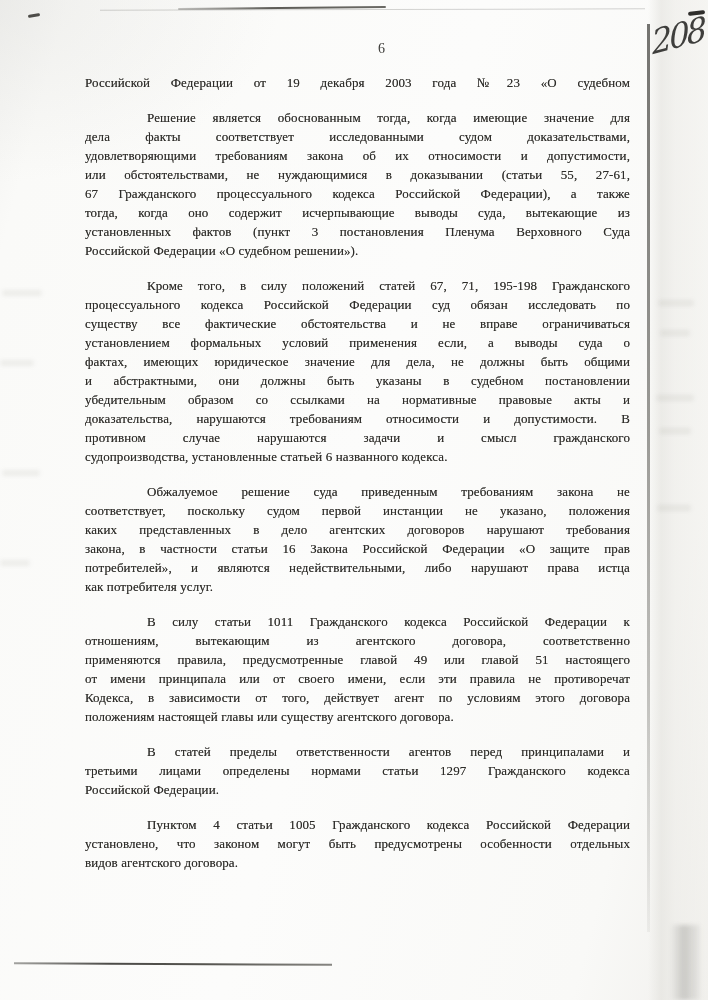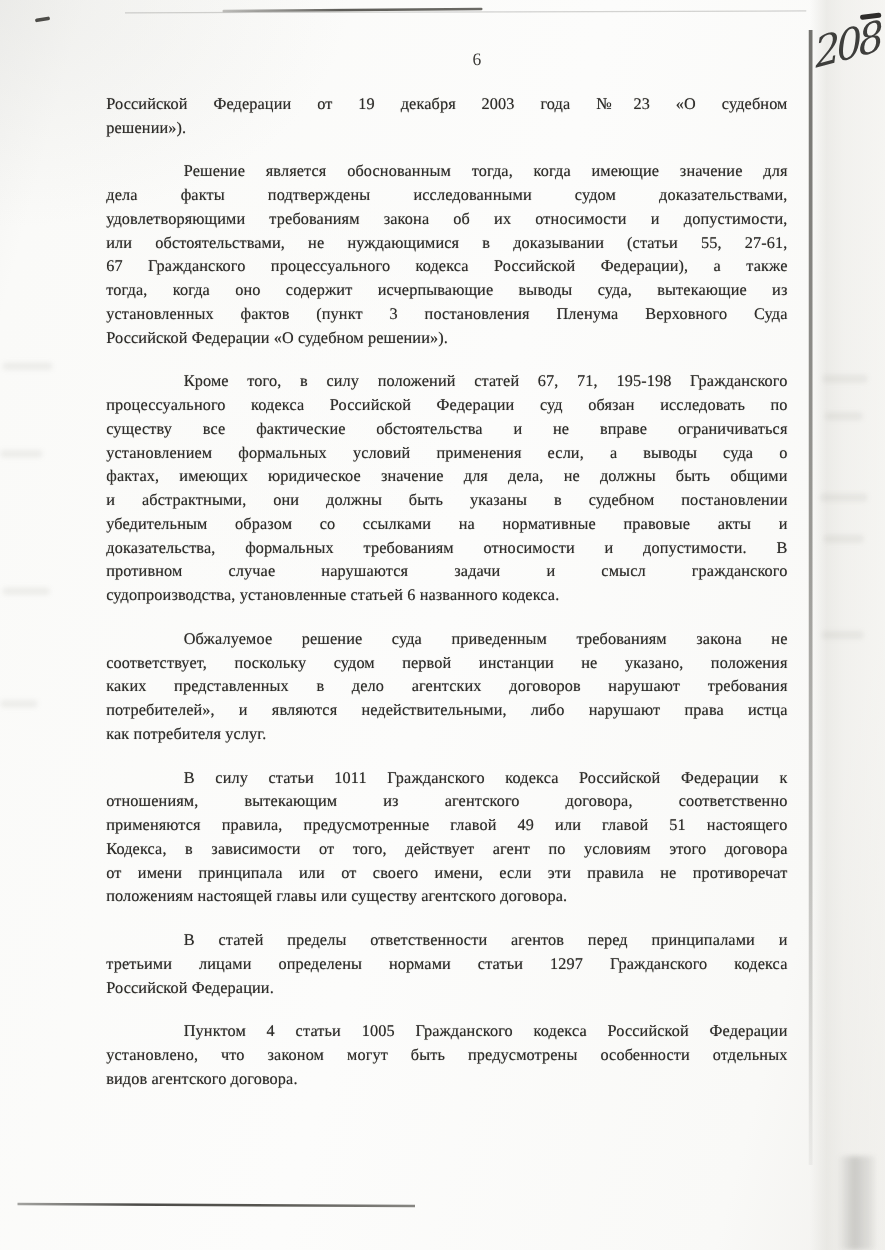--- a/index.html
+++ b/index.html
@@ -151,57 +151,57 @@
   <div class="artifact ghost" style="left:0px;  top:360px; width:34px;"></div>
   <div class="artifact ghost" style="left:2px;  top:470px; width:38px;"></div>
   <div class="artifact ghost" style="left:0px;  top:560px; width:30px;"></div>
 
   <div class="page-number">6</div>
   <div class="handwritten">208</div>
 
   <div class="text-block">
       <div class="para">
         <div class="line">Российской Федерации от 19 декабря 2003 года №23 «О судебном</div>
-        <div class="line last">решении»).</div>
       </div>
       <div class="para indent">
         <div class="line">Решение является обоснованным тогда, когда имеющие значение для</div>
-        <div class="line">дела факты подтверждены исследованными судом доказательствами,</div>
+        <div class="line">дела факты соответствует исследованными судом доказательствами,</div>
         <div class="line">удовлетворяющими требованиям закона об их относимости и допустимости,</div>
         <div class="line">или обстоятельствами, не нуждающимися в доказывании (статьи 55, 27-61,</div>
         <div class="line">67 Гражданского процессуального кодекса Российской Федерации), а также</div>
         <div class="line">тогда, когда оно содержит исчерпывающие выводы суда, вытекающие из</div>
         <div class="line">установленных фактов (пункт 3 постановления Пленума Верховного Суда</div>
         <div class="line last">Российской Федерации «О судебном решении»).</div>
       </div>
       <div class="para indent">
         <div class="line">Кроме того, в силу положений статей 67, 71, 195-198 Гражданского</div>
         <div class="line">процессуального кодекса Российской Федерации суд обязан исследовать по</div>
         <div class="line">существу все фактические обстоятельства и не вправе ограничиваться</div>
         <div class="line">установлением формальных условий применения если, а выводы суда о</div>
         <div class="line">фактах, имеющих юридическое значение для дела, не должны быть общими</div>
         <div class="line">и абстрактными, они должны быть указаны в судебном постановлении</div>
         <div class="line">убедительным образом со ссылками на нормативные правовые акты и</div>
-        <div class="line">доказательства, формальных требованиям относимости и допустимости. В</div>
+        <div class="line">доказательства, нарушаются требованиям относимости и допустимости. В</div>
         <div class="line">противном случае нарушаются задачи и смысл гражданского</div>
         <div class="line last">судопроизводства, установленные статьей 6 названного кодекса.</div>
       </div>
       <div class="para indent">
         <div class="line">Обжалуемое решение суда приведенным требованиям закона не</div>
         <div class="line">соответствует, поскольку судом первой инстанции не указано, положения</div>
         <div class="line">каких представленных в дело агентских договоров нарушают требования</div>
+        <div class="line">закона, в частности статьи 16 Закона Российской Федерации «О защите прав</div>
         <div class="line">потребителей», и являются недействительными, либо нарушают права истца</div>
         <div class="line last">как потребителя услуг.</div>
       </div>
       <div class="para indent">
         <div class="line">В силу статьи 1011 Гражданского кодекса Российской Федерации к</div>
         <div class="line">отношениям, вытекающим из агентского договора, соответственно</div>
         <div class="line">применяются правила, предусмотренные главой 49 или главой 51 настоящего</div>
+        <div class="line">от имени принципала или от своего имени, если эти правила не противоречат</div>
         <div class="line">Кодекса, в зависимости от того, действует агент по условиям этого договора</div>
-        <div class="line">от имени принципала или от своего имени, если эти правила не противоречат</div>
         <div class="line last">положениям настоящей главы или существу агентского договора.</div>
       </div>
       <div class="para indent">
         <div class="line">В статей пределы ответственности агентов перед принципалами и</div>
         <div class="line">третьими лицами определены нормами статьи 1297 Гражданского кодекса</div>
         <div class="line last">Российской Федерации.</div>
       </div>
       <div class="para indent">
         <div class="line">Пунктом 4 статьи 1005 Гражданского кодекса Российской Федерации</div>
         <div class="line">установлено, что законом могут быть предусмотрены особенности отдельных</div>

